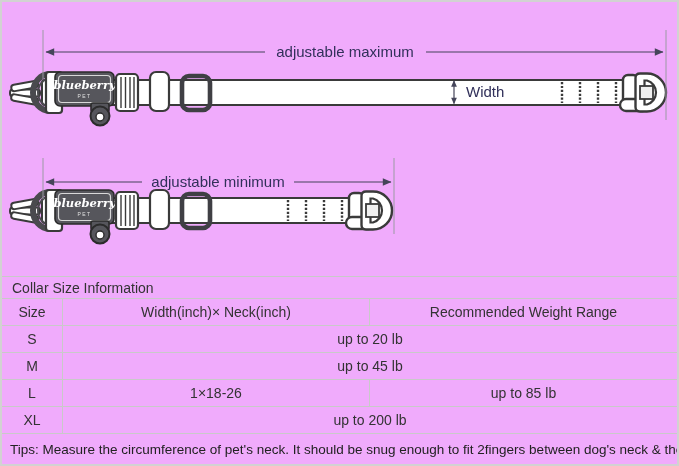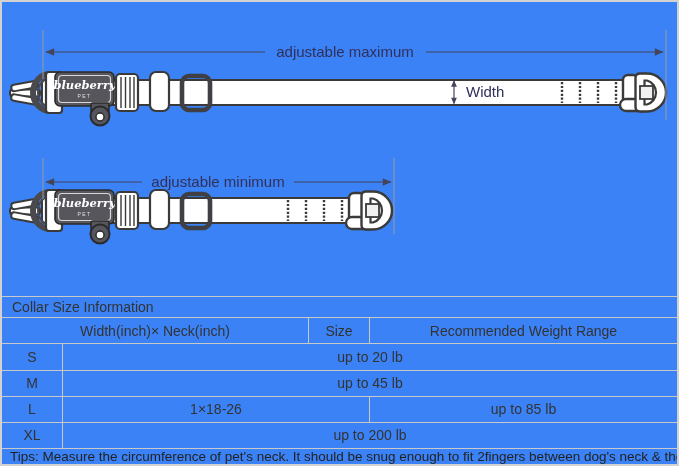--- a/index.html
+++ b/index.html
@@ -1,32 +1,32 @@
 <!DOCTYPE html>
 <html><head>
 <meta charset="utf-8">
 <style>
   html,body { margin:0; padding:0; background:#fff; }
   .frame {
     position:relative; width:679px; height:466px; box-sizing:border-box;
-    border:2px solid #d2d2d2; background:#3b82f6; overflow:hidden;
+    border:2px solid #d2d2d2; background:#f0abfc; overflow:hidden;
     font-family:"Liberation Sans", sans-serif;
   }
   .diagram { position:absolute; top:0; left:0; }
   svg .w { fill:#fff; }
   svg .dimtext { font-family:"Liberation Sans", sans-serif; font-size:15px; fill:#31305a; }
   svg .logo { font-family:"DejaVu Serif", serif; font-style:italic; font-weight:bold;
               font-size:11.5px; fill:#ffffff; text-anchor:middle; }
   svg .logosub { font-family:"Liberation Sans", sans-serif; font-size:5px; fill:#e0e0e0;
               text-anchor:middle; letter-spacing:1.5px; }
   .size-table { position:absolute; top:274px; left:0; right:0; bottom:0;
     display:flex; flex-direction:column; color:#333; }
   .t-title { height:23px; box-sizing:border-box; border-top:1px solid #c9c9c9;
     border-bottom:1px solid #c9c9c9; display:flex; align-items:center;
-    padding-left:10px; font-size:14px;margin-top:20px; }
+    padding-left:10px; font-size:14px; }
   .t-row { display:flex; height:27px; box-sizing:border-box;
     border-bottom:1px solid #c9c9c9; font-size:14px; }
   .c { display:flex; align-items:center; justify-content:center; box-sizing:border-box; }
   .c.size { width:61px; border-right:1px solid #c9c9c9; }
   .c.dim { width:307px; border-right:1px solid #c9c9c9; }
   .c.weight { flex:1; }
   .t-tips { flex:1; display:flex; align-items:center; padding-left:8px;
     font-size:13.5px; color:#222; white-space:nowrap; }
 </style>
 </head>
@@ -114,22 +114,22 @@
       <line x1="140" y1="180" x2="44" y2="180" stroke="#45455a" stroke-width="1.2" marker-end="url(#dimArrow)"></line>
       <line x1="292" y1="180" x2="389" y2="180" stroke="#45455a" stroke-width="1.2" marker-end="url(#dimArrow)"></line>
       <text class="dimtext" text-anchor="middle" x="216" y="185">adjustable minimum</text>
     </g>
   </svg>
 
   <div class="size-table">
     <div class="t-title">Collar Size Information</div>
 
     <div class="t-row">
+      <div class="c size">Size</div>
       <div class="c dim">Width(inch)× Neck(inch)</div>
-      <div class="c size">Size</div>
       <div class="c weight">Recommended Weight Range</div>
     </div>
 
     <div class="t-row">
       <div class="c size">S</div>
       <div class="c weight">up to 20 lb</div>
     </div>
 
     <div class="t-row">
       <div class="c size">M</div>

